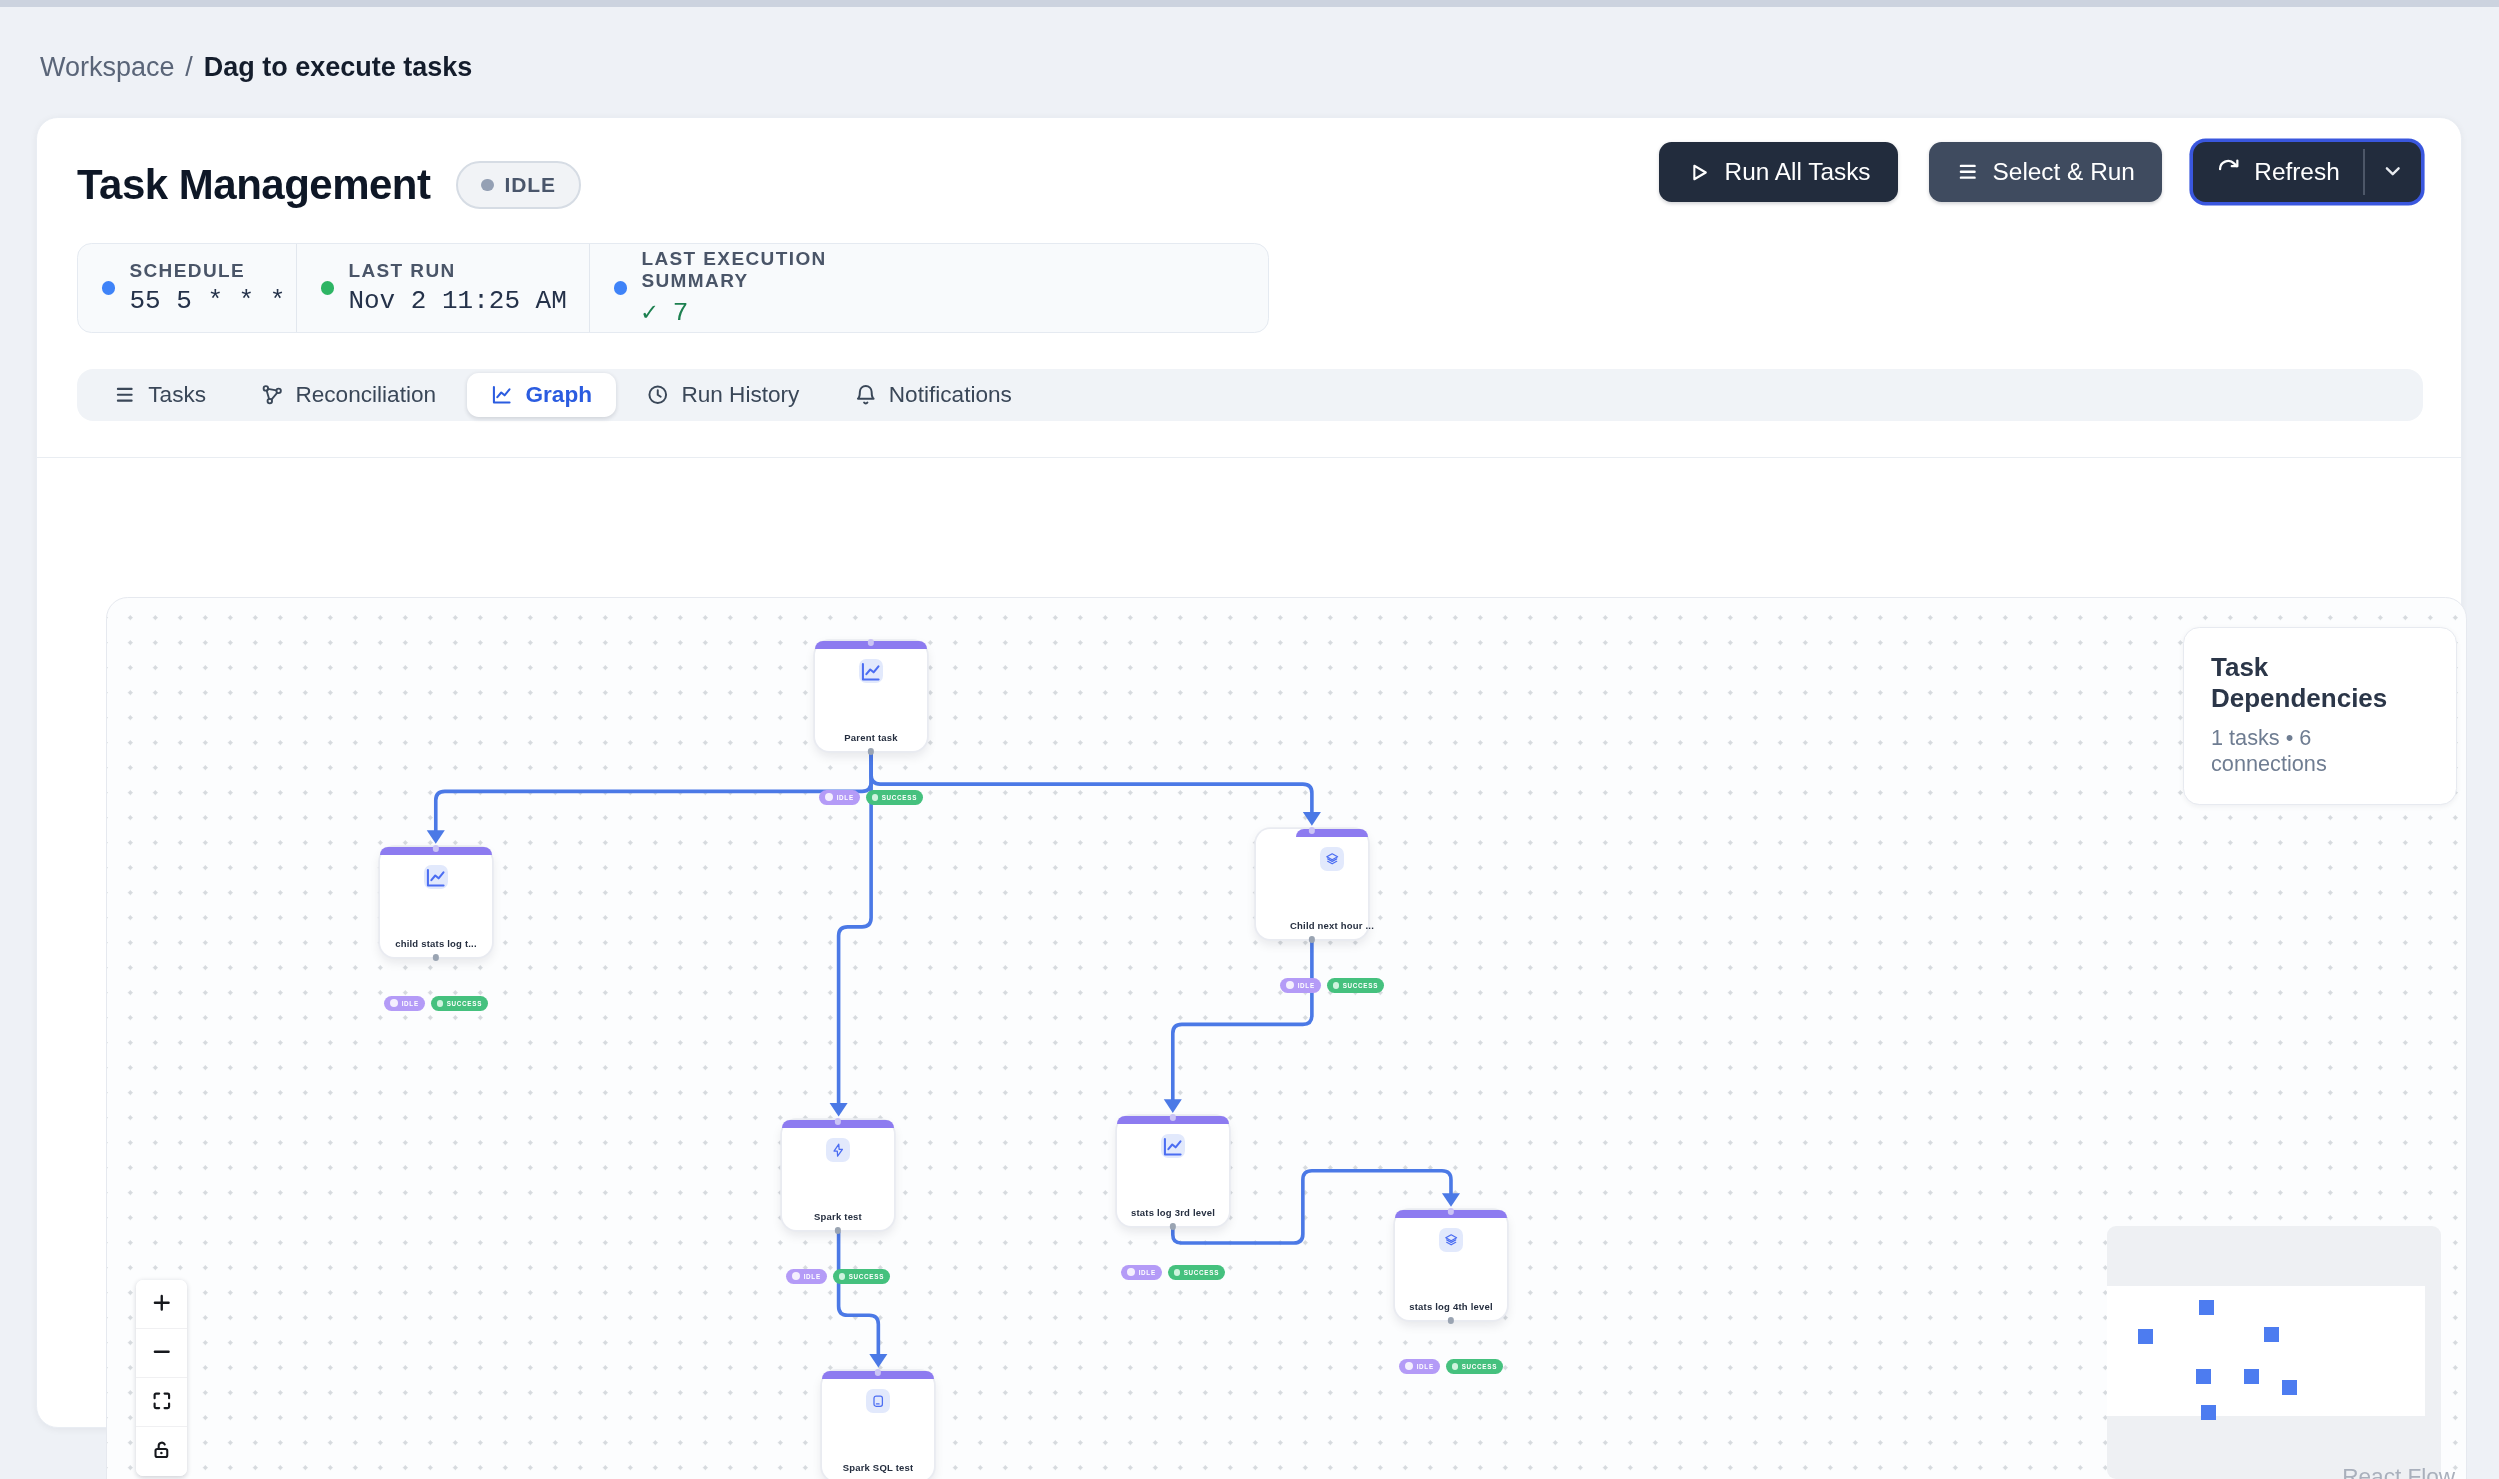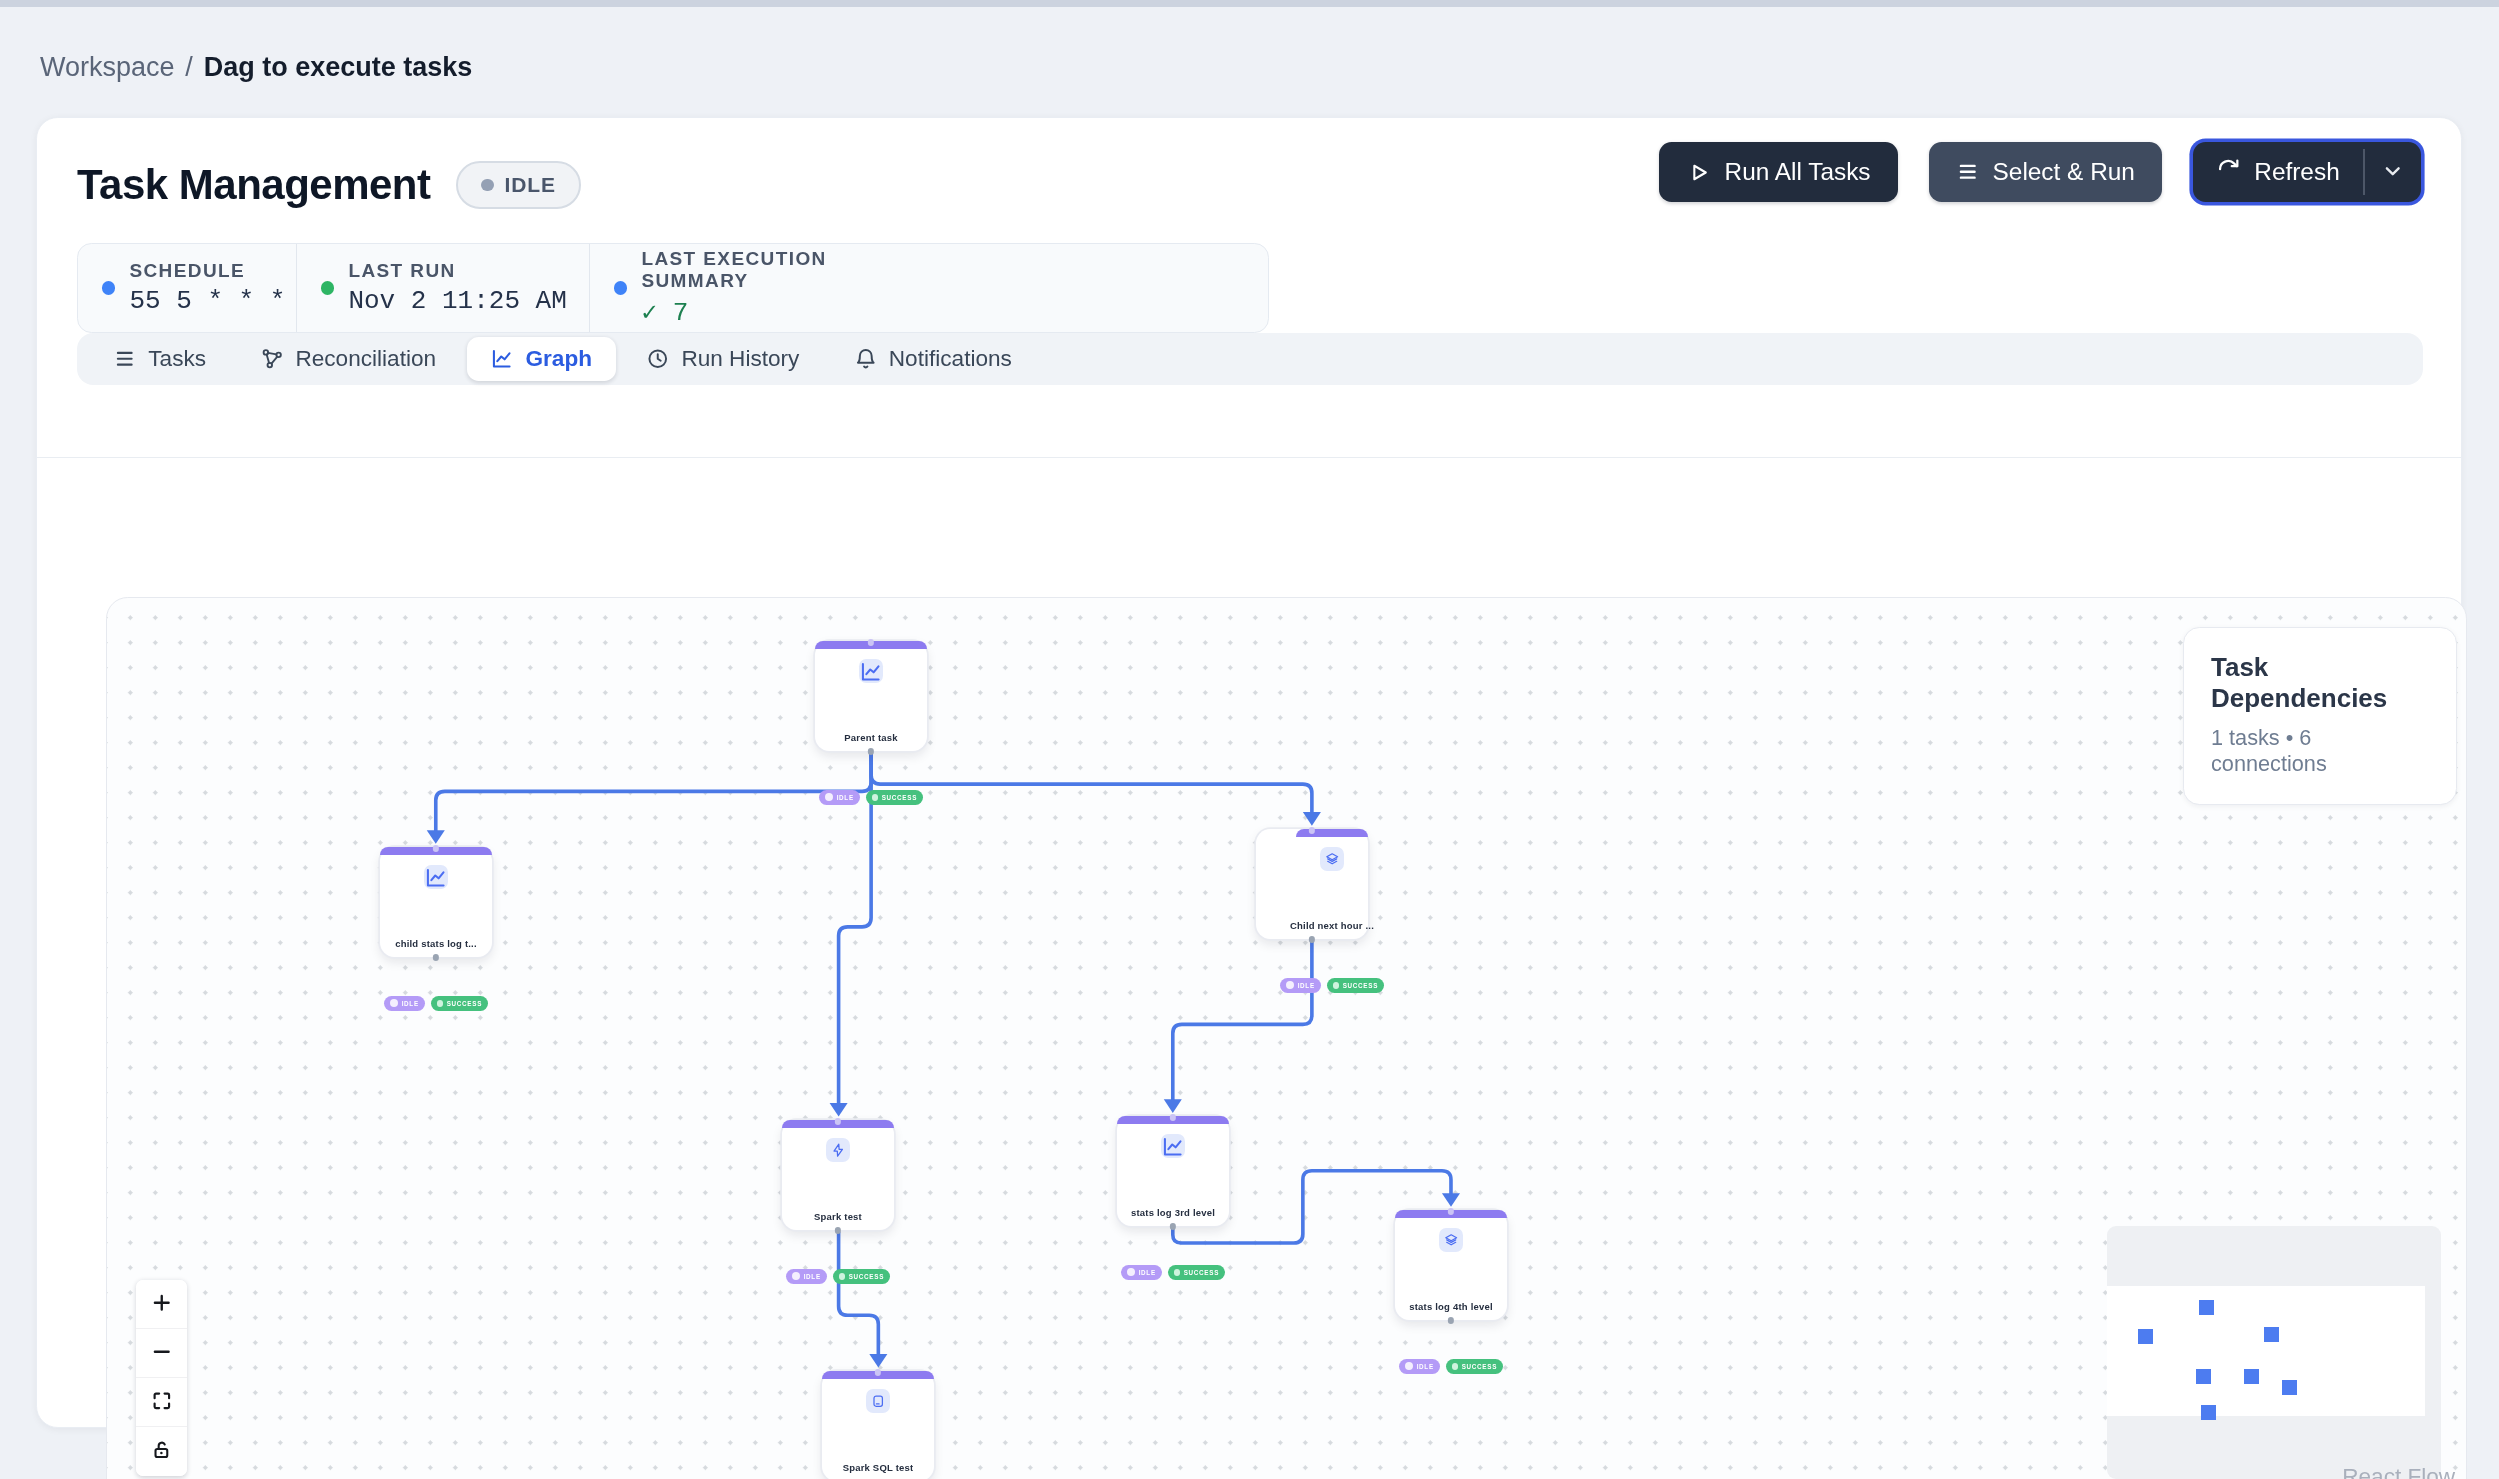--- a/index.html
+++ b/index.html
@@ -56,21 +56,21 @@
     margin-top:34px; width:1192px; height:90px; display:flex; align-items:stretch;
     background:#f8fafc; border:1.8px solid #e5eaf1; border-radius:14.4px; overflow:hidden;
   }
   .stat-cell { display:flex; align-items:center; gap:14.4px; padding-left:23.5px; }
   .stat-cell + .stat-cell { border-left:1.8px solid #e2e7ee; }
   .stat-dot { width:13.5px; height:13.5px; border-radius:50%; flex:0 0 auto; }
   .stat-label { font-size:19px; font-weight:600; letter-spacing:1.4px; color:#4a5568; }
   .stat-value { font-size:26px; margin-top:3.6px; color:#25324a; }
 
   .tabs-bar {
-    width:2346px; height:52px; background:#f0f3f7; border-radius:16.3px;
+    margin-top:36px; width:2346px; height:52px; background:#f0f3f7; border-radius:16.3px;
     display:flex; align-items:center; padding:0 12.6px; gap:7.2px;
   }
   .tab { display:flex; align-items:center; gap:11.7px; padding:9px 23.5px; border-radius:11.7px;
          font-size:22.6px; font-weight:500; color:#3a4758; cursor:pointer; }
   .tab svg { display:block; }
   .tab.active { background:#ffffff; color:#2b5ce0; font-weight:600;
                 box-shadow:0 1.8px 4.5px rgba(16,24,40,.14); }
 
   .graph-area {
     position:absolute; left:69px; top:479px; width:2361px; height:925px;

